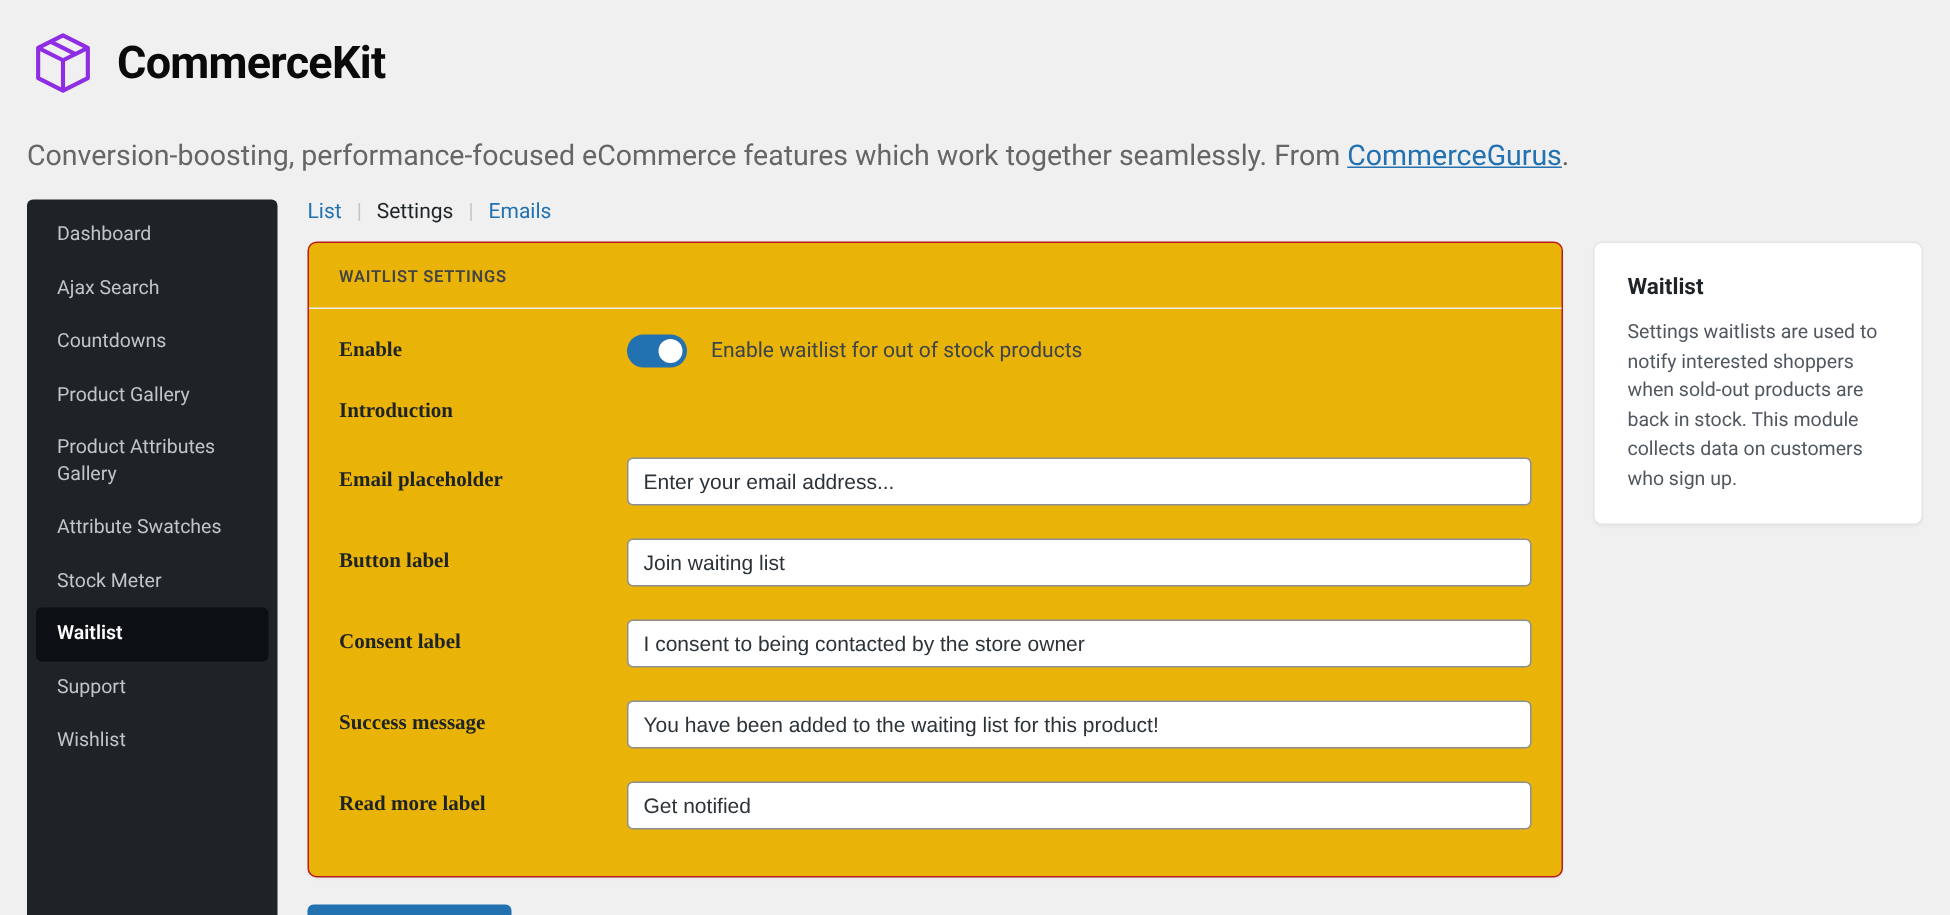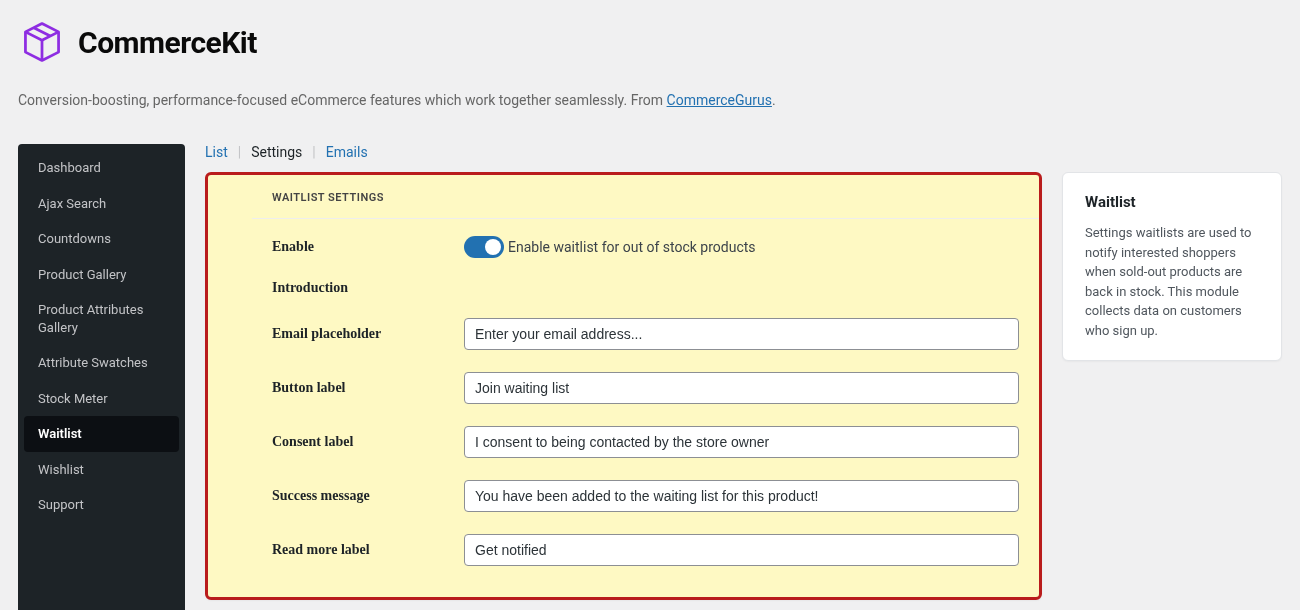--- a/index.html
+++ b/index.html
@@ -1,38 +1,38 @@
 <!DOCTYPE html>
 <html><head>
 <meta charset="utf-8">
 <style>
 * { box-sizing: border-box; margin: 0; padding: 0; }
 body { font-family: -apple-system, BlinkMacSystemFont, "Segoe UI", Roboto, Helvetica, Arial, sans-serif; background: #f0f0f1; width: 1300px; height: 610px; overflow: hidden; }
 .container { padding: 18px; }
 .header { display: flex; align-items: center; gap: 12px; margin-bottom: 26px; }
 .logo-icon { width: 48px; height: 48px; display: flex; align-items: center; justify-content: center; }
 .logo-text { font-size: 30px; font-weight: 700; color: #0a0a0a; letter-spacing: -0.5px; }
-.tagline { font-size: 14px; color: #666; margin-bottom: 36px; }
+.tagline { font-size: 19px; color: #666; margin-bottom: 18px; }
 .tagline a { color: #2271b1; text-decoration: underline; }
 .layout { display: flex; gap: 20px; }
 .sidebar { width: 167px; background: #1d2327; border-radius: 4px; padding: 6px 0; flex-shrink: 0; }
 .sidebar-item { padding: 9px 20px; color: #c3c4c7; font-size: 13px; cursor: pointer; line-height: 1.35; }
 .sidebar-item.active { background: #0c0f13; color: #fff; font-weight: 600; border-radius: 4px; margin: 0 6px; padding: 9px 14px; }
 .main { flex: 1; min-width: 0; }
 .tabs { display: flex; gap: 10px; align-items: flex-end; margin-bottom: 12px; font-size: 14px; }
 .tab { color: #2271b1; cursor: pointer; }
 .tab.active { color: #1d2327; font-weight: 400; }
 .tab-sep { color: #c3c4c7; }
 .content-row { display: flex; gap: 20px; align-items: flex-start; }
-.panel { background: #fef9c3; border: 3px solid #b91c1c; border-radius: 6px; flex: 1; min-width: 0; box-shadow: 0 1px 2px rgba(0,0,0,0.04); padding-left: 44px; }
+.panel { background: #eab308; border: 1px solid #b91c1c; border-radius: 6px; flex: 1; min-width: 0; box-shadow: 0 1px 2px rgba(0,0,0,0.04); }
 .panel-head { padding: 16px 20px 14px; border-bottom: 1px solid #eee; font-size: 11px; font-weight: 600; letter-spacing: 0.5px; color: #444; text-transform: uppercase; }
 .panel-body { padding: 6px 20px 20px; }
 .row { display: flex; align-items: center; padding: 11px 0; }
 .row-label { width: 192px; flex-shrink: 0; font-size: 14px; font-weight: 600; color: #1d2327; font-family: Liberation Serif, serif; }
-.row-control { flex: 1; display: flex; align-items: center; gap: 4px; }
+.row-control { flex: 1; display: flex; align-items: center; gap: 16px; }
 .toggle { width: 40px; height: 22px; background: #2271b1; border-radius: 22px; position: relative; cursor: pointer; flex-shrink: 0; }
 .toggle::after { content: ""; position: absolute; width: 16px; height: 16px; background: #fff; border-radius: 50%; top: 3px; right: 3px; }
 .toggle-label { font-size: 14px; color: #3c434a; }
 .text-input { width: 100%; padding: 7px 10px; border: 1px solid #8c8f94; border-radius: 4px; font-size: 14px; color: #2c3338; background: #fff; }
 .input-wrap { position: relative; width: 100%; }
 .input-icon { position: absolute; right: 8px; top: 50%; transform: translateY(-50%); color: #787c82; }
 .save-btn { margin-top: 18px; background: #2271b1; color: #fff; border: none; padding: 10px 20px; font-size: 14px; font-weight: 600; border-radius: 4px; cursor: pointer; }
 .infobox { width: 220px; background: #fff; border: 1px solid #e2e4e7; border-radius: 6px; padding: 20px 22px; flex-shrink: 0; box-shadow: 0 1px 2px rgba(0,0,0,0.04); }
 .infobox h3 { font-size: 15px; font-weight: 700; color: #1d2327; margin-bottom: 12px; }
 .infobox p { font-size: 13px; color: #50575e; line-height: 1.5; }
@@ -59,22 +59,22 @@
   <div class="layout">
     <div class="sidebar">
       <div class="sidebar-item">Dashboard</div>
       <div class="sidebar-item">Ajax Search</div>
       <div class="sidebar-item">Countdowns</div>
       <div class="sidebar-item">Product Gallery</div>
       <div class="sidebar-item">Product Attributes Gallery</div>
       <div class="sidebar-item">Attribute Swatches</div>
       <div class="sidebar-item">Stock Meter</div>
       <div class="sidebar-item active">Waitlist</div>
+      <div class="sidebar-item">Support</div>
       <div class="sidebar-item">Wishlist</div>
-      <div class="sidebar-item">Support</div>
     </div>
 
     <div class="main">
       <div class="tabs">
         <span class="tab">List</span>
         <span class="tab-sep">|</span>
         <span class="tab active">Settings</span>
         <span class="tab-sep">|</span>
         <span class="tab">Emails</span>
       </div>

